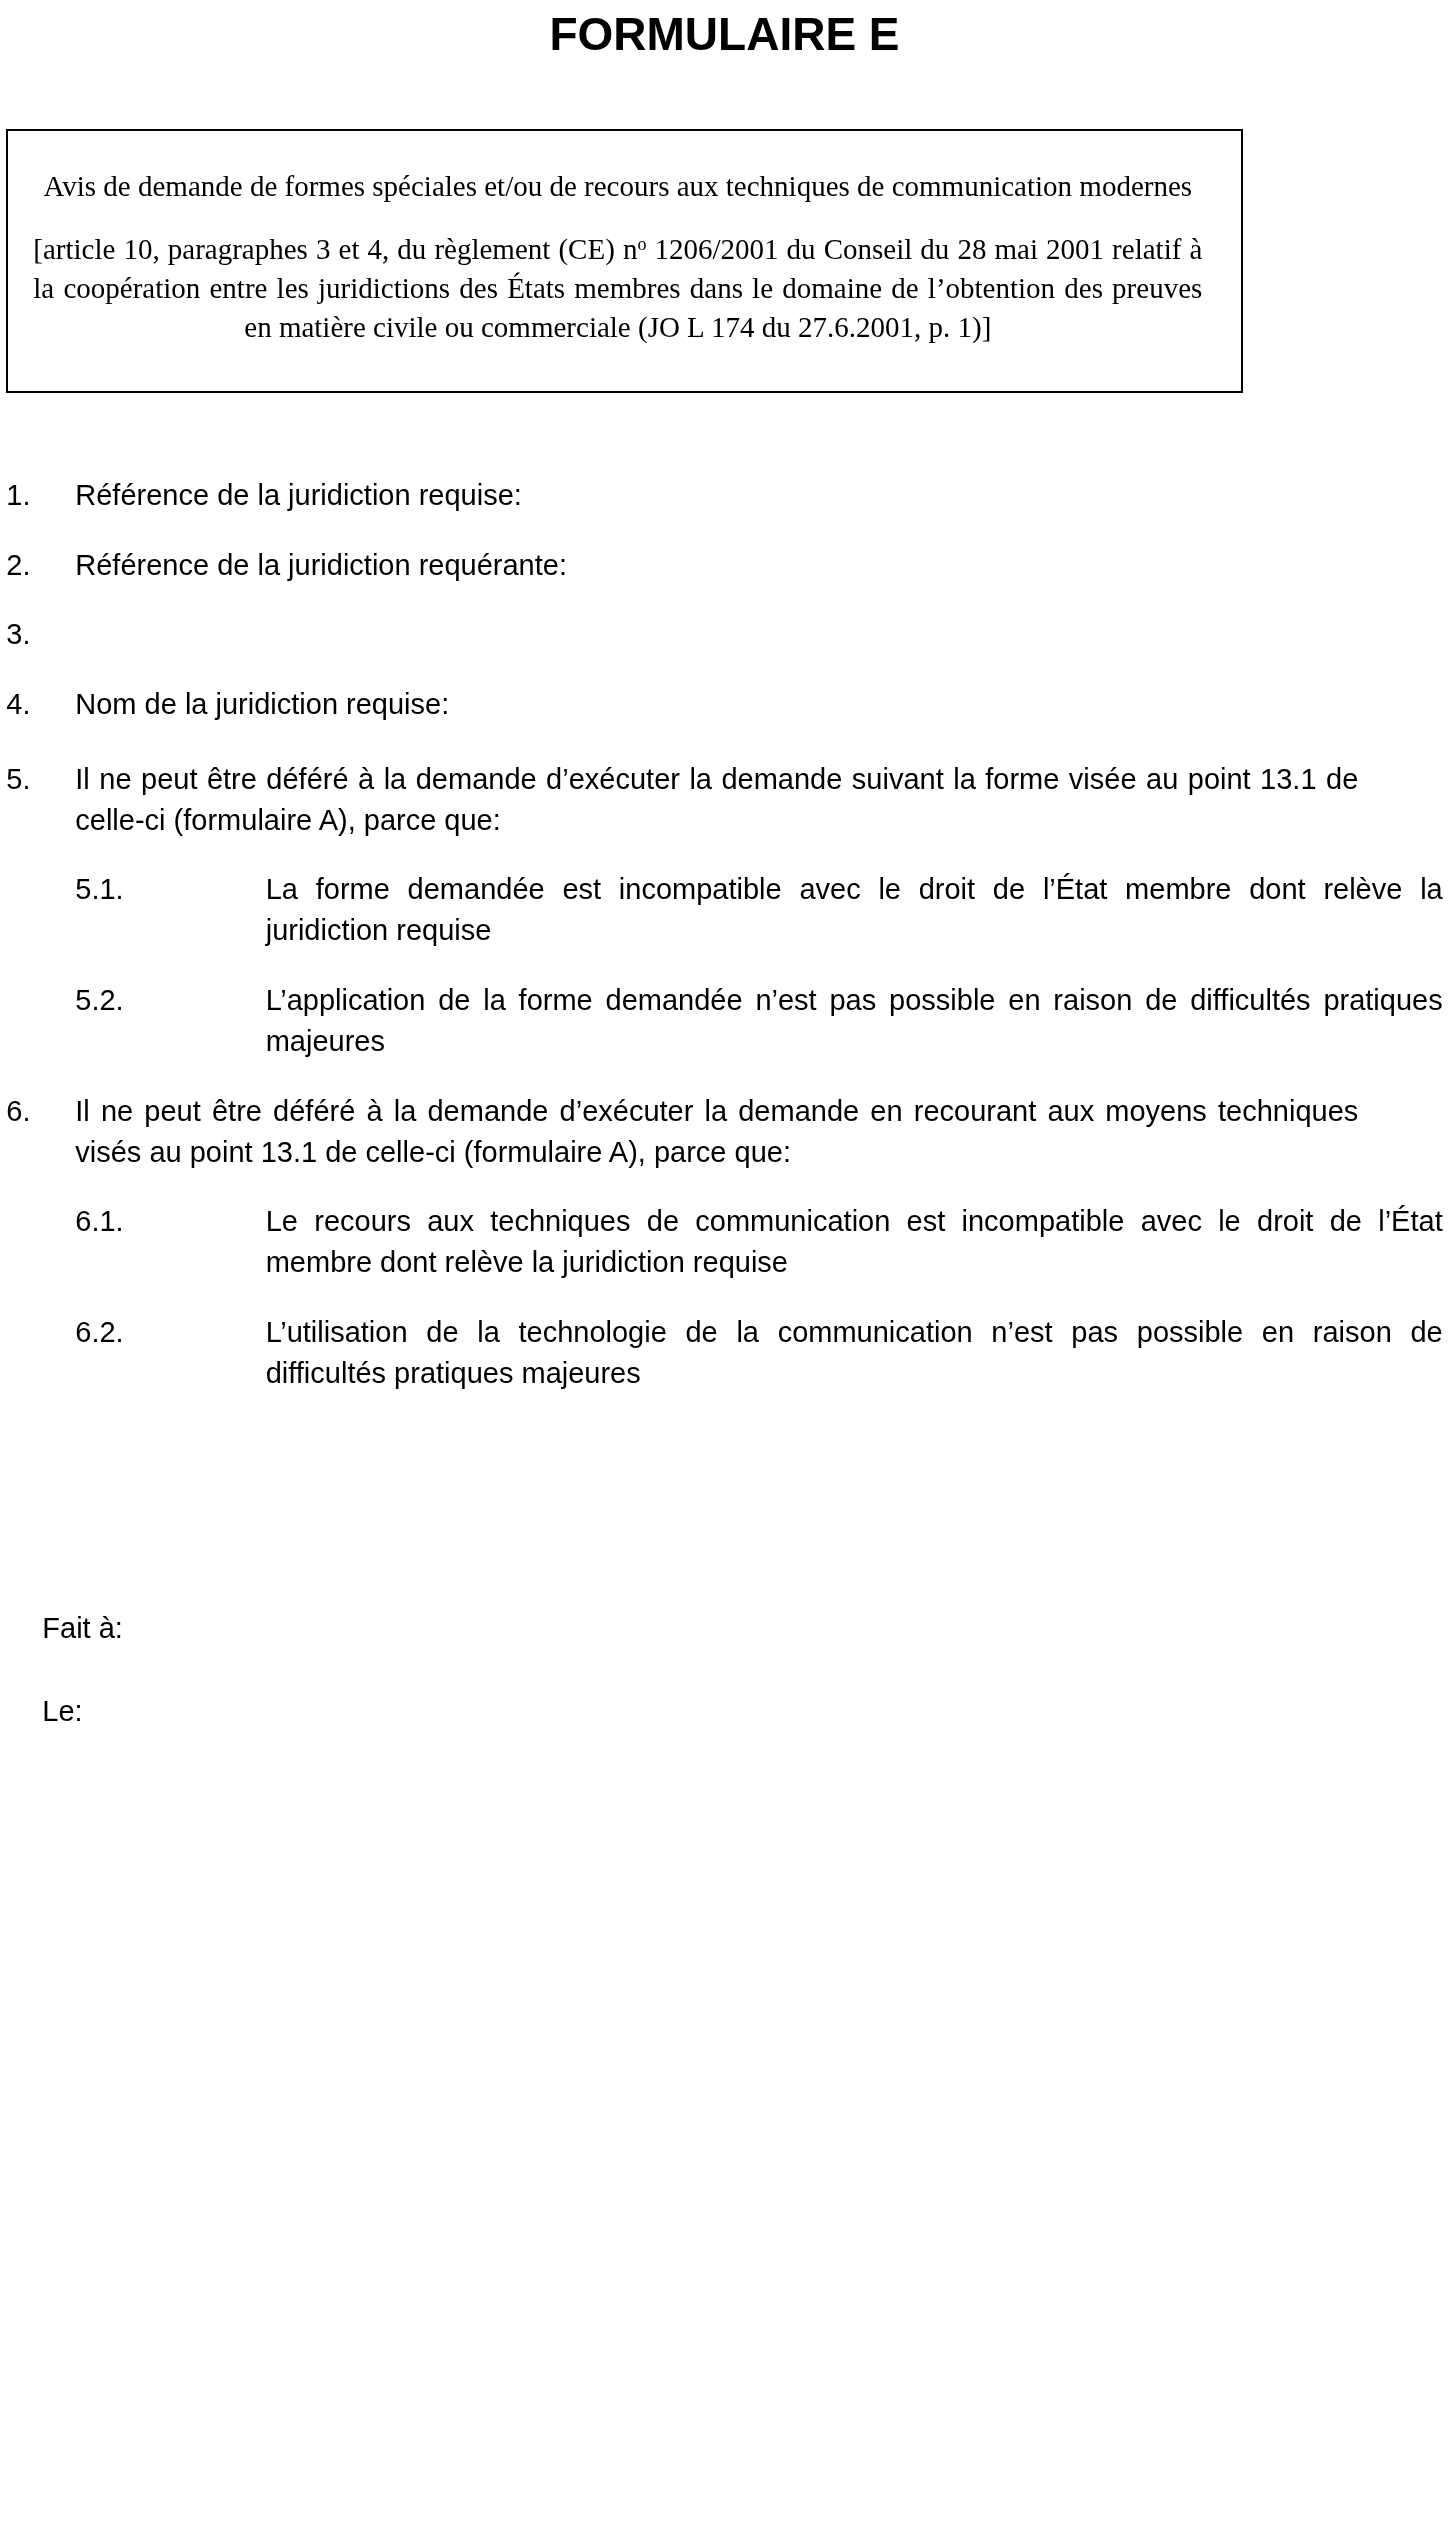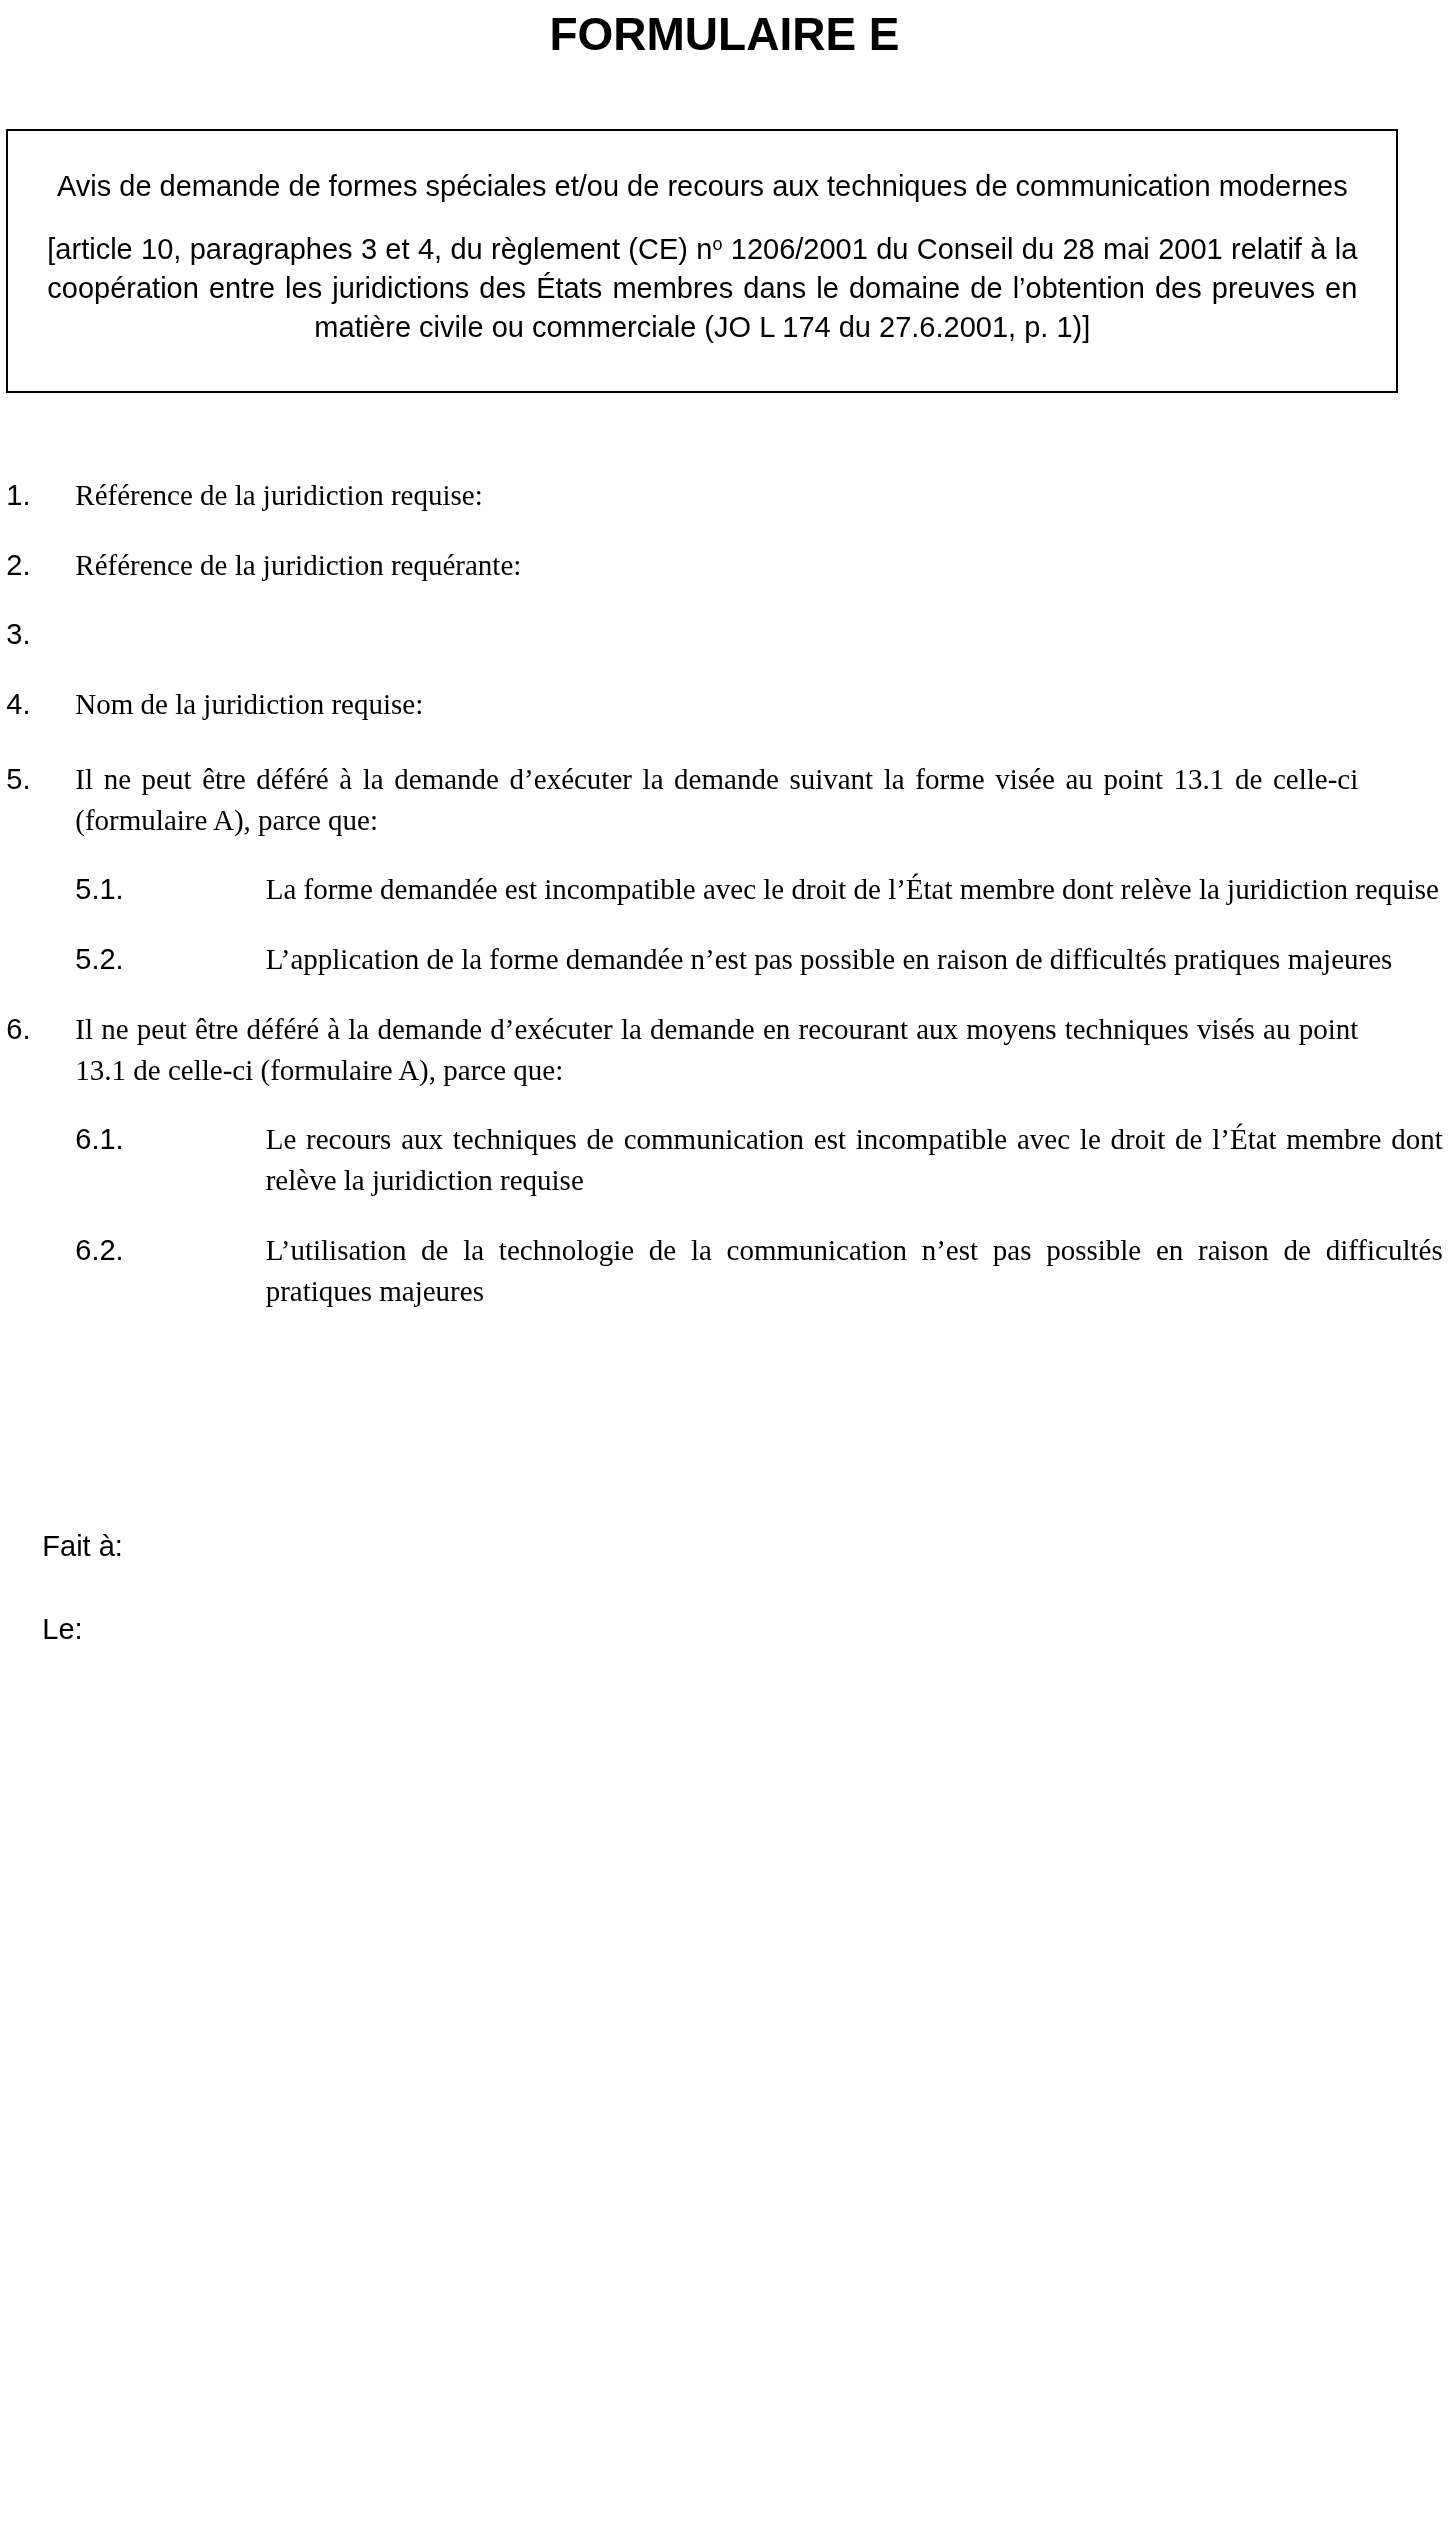--- a/index.html
+++ b/index.html
@@ -25,22 +25,23 @@
     margin-top: 12px;
     font-size: 46px;
     line-height: 44px;
     font-weight: bold;
     text-align: center;
     letter-spacing: 0px;
   }
   .notice-box {
     margin-top: 73px;
     border: 2.5px solid #000000;
-    padding: 36px 39px 44px 39px;
-    width: 1392px;
+    padding: 36px 39px 44px 25px;
+    width: 1237px;
+    font-family: Liberation Serif, serif;
   }
   .notice-heading {
     margin: 0;
     font-size: 29px;
     line-height: 39px;
     text-align: justify;
     text-align-last: center;
   }
   .notice-reference {
     margin: 24px 0 0 0;
@@ -71,21 +72,20 @@
   .row.sub {
     margin-left: 69px;
     justify-content: space-between;
   }
   .row.sub .num {
     flex: 0 0 106px;
   }
   .row .item-text {
     width: 1283px;
     text-align: justify;
-    font-family: Liberation Serif, serif;
   }
   .row.sub .item-text {
     width: 1177px;
     text-align: justify;
   }
   .closing {
     font-size: 29px;
     line-height: 41px;
     margin-left: 36px;
   }

